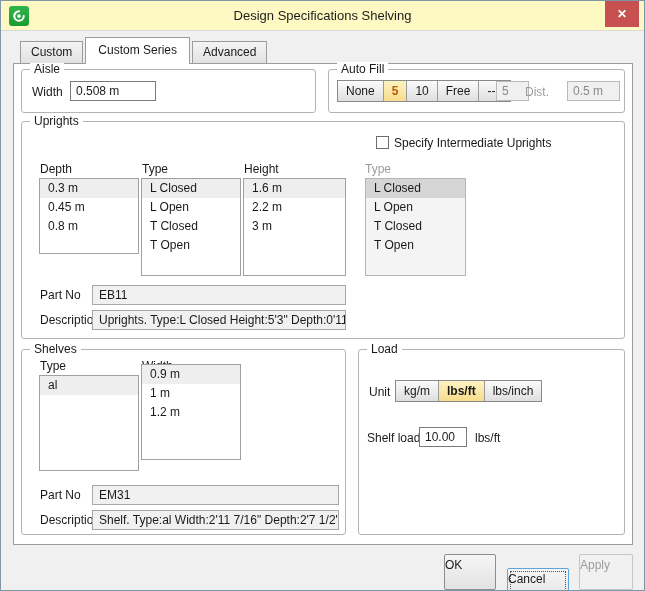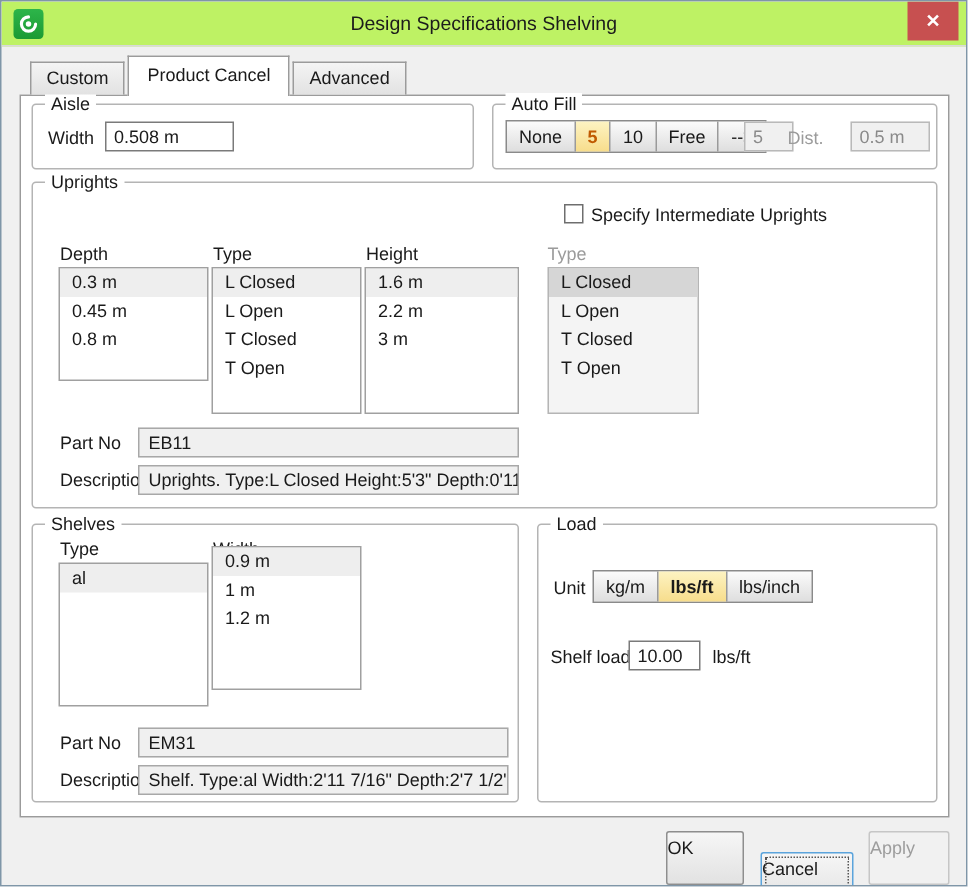--- a/index.html
+++ b/index.html
@@ -7,21 +7,21 @@
   body { font-family:"Liberation Sans", sans-serif; font-size:12px; color:#1a1a1a; }
 
   .window {
     position:relative; width:645px; height:591px;
     background:#f0f0f0; border:1px solid #7f96a8;
     overflow:hidden;
   }
 
   
   .titlebar { position:absolute; left:0; top:0; width:100%; height:30px;
-    background:#bef264; border-bottom:1px solid #d9d9d9; }
+    background:#fef9c3; border-bottom:1px solid #d9d9d9; }
   .app-icon { position:absolute; left:8px; top:5px; width:20px; height:20px;
     background:linear-gradient(#2db54a,#1b9a33); border-radius:3px;
     display:flex; align-items:center; justify-content:center; }
   .win-title { position:absolute; left:0; top:0; width:100%; height:30px;
     line-height:29px; text-align:center; font-size:13px; color:#1c1c1c; }
   .close-btn { position:absolute; right:5px; top:0; width:34px; height:26px;
     background:#c75050; color:#fff; display:flex; align-items:center; justify-content:center;
     font-size:12px; font-weight:bold; cursor:default; }
 
   
@@ -89,21 +89,21 @@
       </svg>
     </div>
     <div class="win-title">Design Specifications Shelving</div>
     <div class="close-btn">
       <span>✕</span>
     </div>
   </div>
 
   <div class="tabs">
     <div class="tab">Custom</div>
-    <div class="tab active">Product Cancel</div>
+    <div class="tab active">Custom Series</div>
     <div class="tab">Advanced</div>
   </div>
 
   <div class="page"></div>
 
   <div class="group" style="left:20px; top:68px; width:295px; height:44px;">
     <span class="legend">Aisle</span>
     <span class="lbl" style="left:10px; top:15px;">Width</span>
     <input class="input" style="left: 48px; top: 11px; width: 86px;" value="0.508 m">
   </div>

